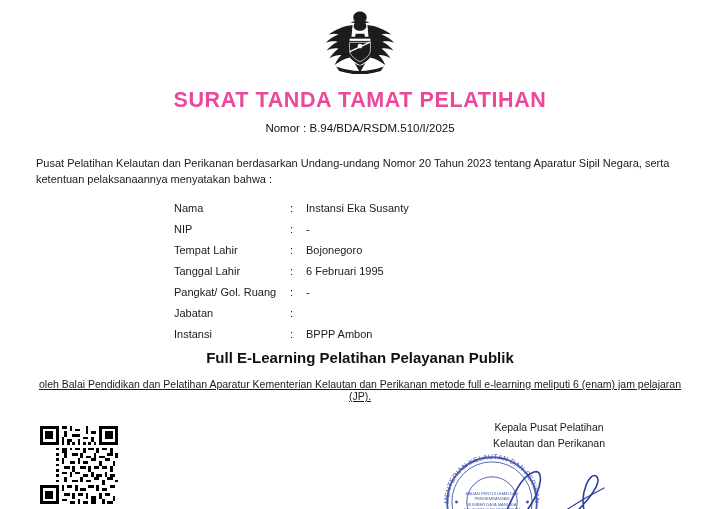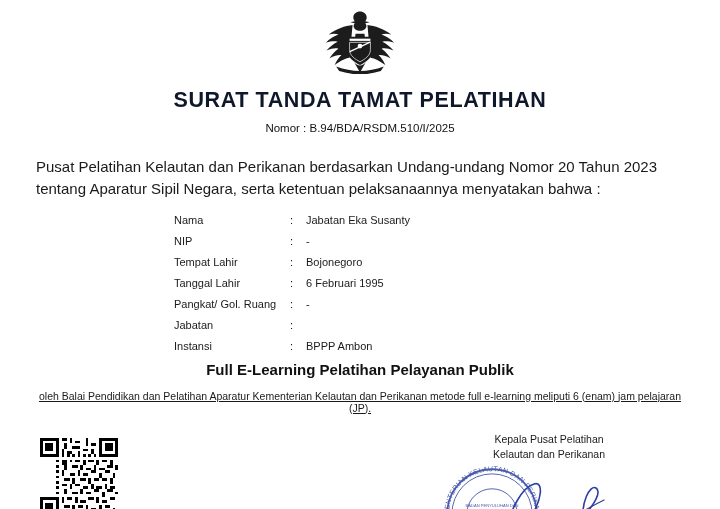--- a/index.html
+++ b/index.html
@@ -34,31 +34,31 @@
     height: 64px;
     position: relative;
   }
   
   .title {
     text-align: center;
     font-size: 21.5px;
     font-weight: bold;
     letter-spacing: 0.6px;
     margin-top: 12px;
-    color: #0f172a;
+    color: #ec4899;
   }
   .subtitle {
     text-align: center;
     font-size: 11.5px;
     margin-top: 9px;
     color: #111;
   }
   
   .intro {
-    font-size: 15px;
+    font-size: 11px;
     line-height: 1.45;
     margin-top: 22px;
     text-align: left;
     color: #1a1a1a;
   }
   
   .identity {
     margin-top: 14px;
     margin-left: 138px;
     font-size: 11px;
@@ -180,21 +180,21 @@
 
   <div class="title">SURAT TANDA TAMAT PELATIHAN</div>
   <div class="subtitle">Nomor : B.94/BDA/RSDM.510/I/2025</div>
 
   <div class="intro">Pusat Pelatihan Kelautan dan Perikanan berdasarkan Undang-undang Nomor 20 Tahun 2023 tentang Aparatur Sipil Negara, serta ketentuan pelaksanaannya menyatakan bahwa :</div>
 
   <div class="identity">
     <div class="id-row">
       <div class="id-label">Nama</div>
       <div class="id-colon">:</div>
-      <div class="id-value">Jabatan Eka Susanty</div>
+      <div class="id-value">Instansi Eka Susanty</div>
     </div>
     <div class="id-row">
       <div class="id-label">NIP</div>
       <div class="id-colon">:</div>
       <div class="id-value">-</div>
     </div>
     <div class="id-row">
       <div class="id-label">Tempat Lahir</div>
       <div class="id-colon">:</div>
       <div class="id-value">Bojonegoro</div>

